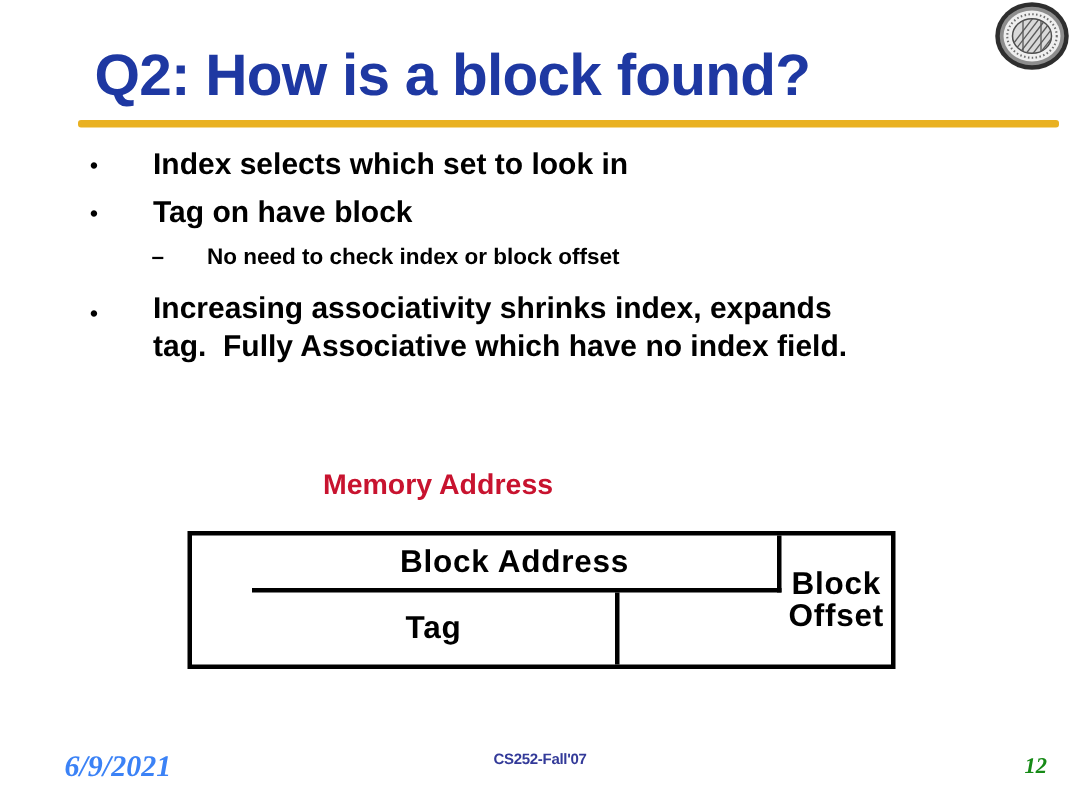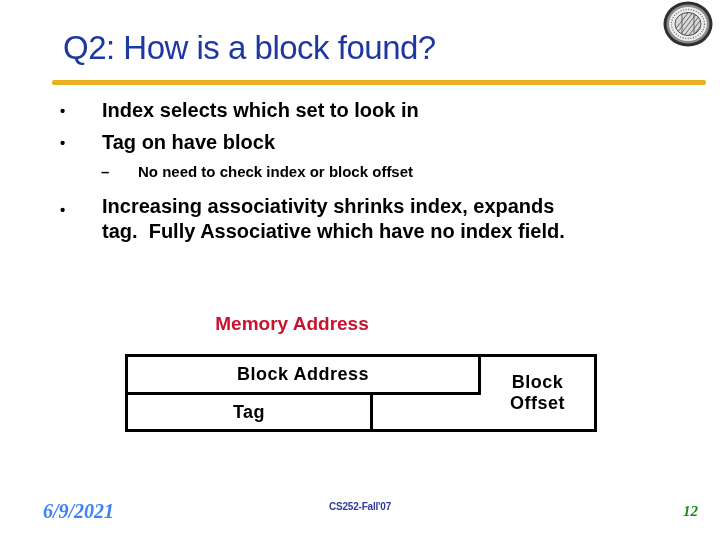--- a/index.html
+++ b/index.html
@@ -9,21 +9,21 @@
     background:#ffffff;
     position:relative;
     overflow:hidden;
   }
   .slide { position:absolute; inset:0; background:#fff; }
 
   .logo { position:absolute; left:663px; top:1px; width:50px; height:46px; }
 
   .title {
     position:absolute; left:63px; top:29px;
-    font-size:33px; font-weight:normal; color:#1e38a2;
+    font-size:39px; font-weight:bold; color:#1e38a2;
     letter-spacing:-0.5px; white-space:nowrap;
   }
   .rule {
     position:absolute; left:52px; top:80px; width:654px; height:5px;
     background:#e9b122; border-radius:2px;
   }
 
   .bullet-row { position:absolute; display:flex; color:#000; font-weight:bold; }
   .b1 { left:60px; top:99px;  font-size:20px; }
   .b2 { left:60px; top:131px; font-size:20px; }
@@ -35,27 +35,28 @@
   }
   .bsub .bullet-marker { width:17px; }
   .bullet-text { white-space:pre-wrap;margin-left:20px; }
 
   .mem-caption {
     position:absolute; left:0; top:313px; width:584px;
     text-align:center; font-size:19px; font-weight:bold; color:#c8132f;
   }
 
   .addr-diagram {
-    position:absolute; left:125px; top:354px; width:472px; height:78px;
+    position:absolute; left:125px; top:354px; width:472px; height:92px;
     border:3px solid #000; background:#fff;
     display:grid;
     grid-template-columns:245px 108px 1fr;
     grid-template-rows:38px 1fr;
-    font-size:18px; font-weight:bold; color:#000;
+    font-size:21px; font-weight:bold; color:#000;
     letter-spacing:0.5px;
+    padding-left:40px;
   }
   .addr-cell { display:flex; align-items:center; justify-content:center; text-align:center; }
   .cell-block-address { grid-column:1 / 3; grid-row:1; border-right:3px solid #000; border-bottom:3px solid #000; }
   .cell-tag   { grid-column:1; grid-row:2; border-right:3px solid #000; }
   .cell-index { grid-column:2; grid-row:2; border-right:3px solid #000; }
   .cell-block-offset { grid-column:3; grid-row:1 / 3; line-height:21px; white-space:pre-line; }
 
   .footer-date {
     position:absolute; left:43px; top:500px;
     font-family:"Liberation Serif","DejaVu Serif",serif;

